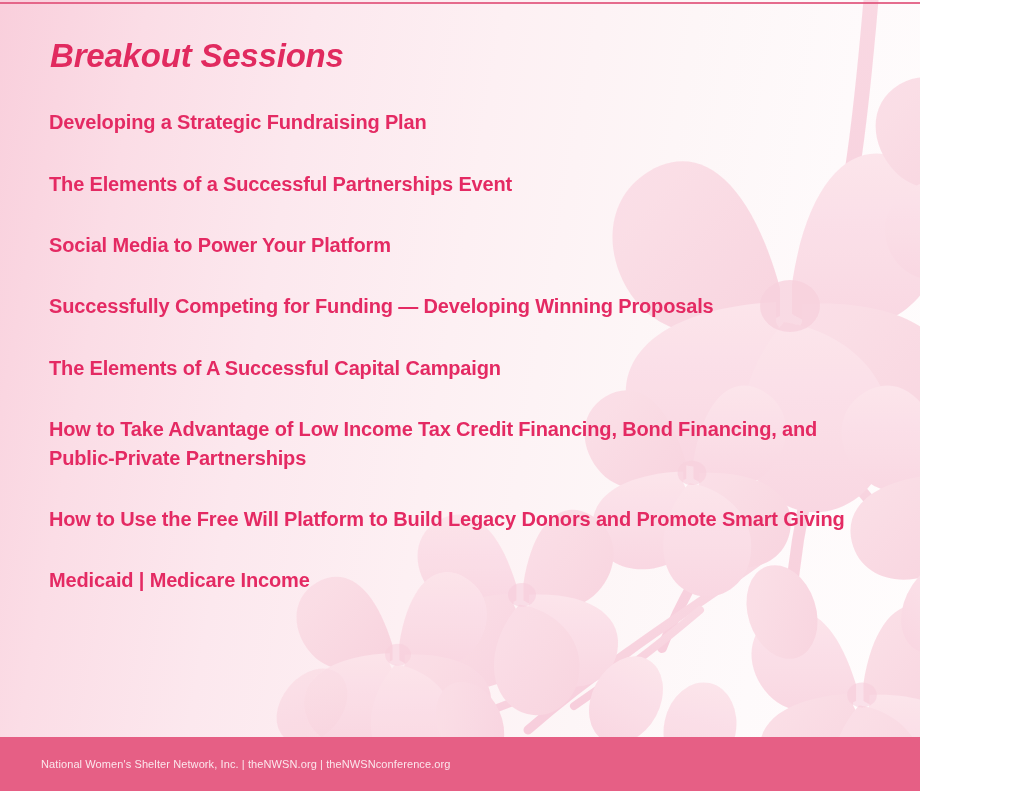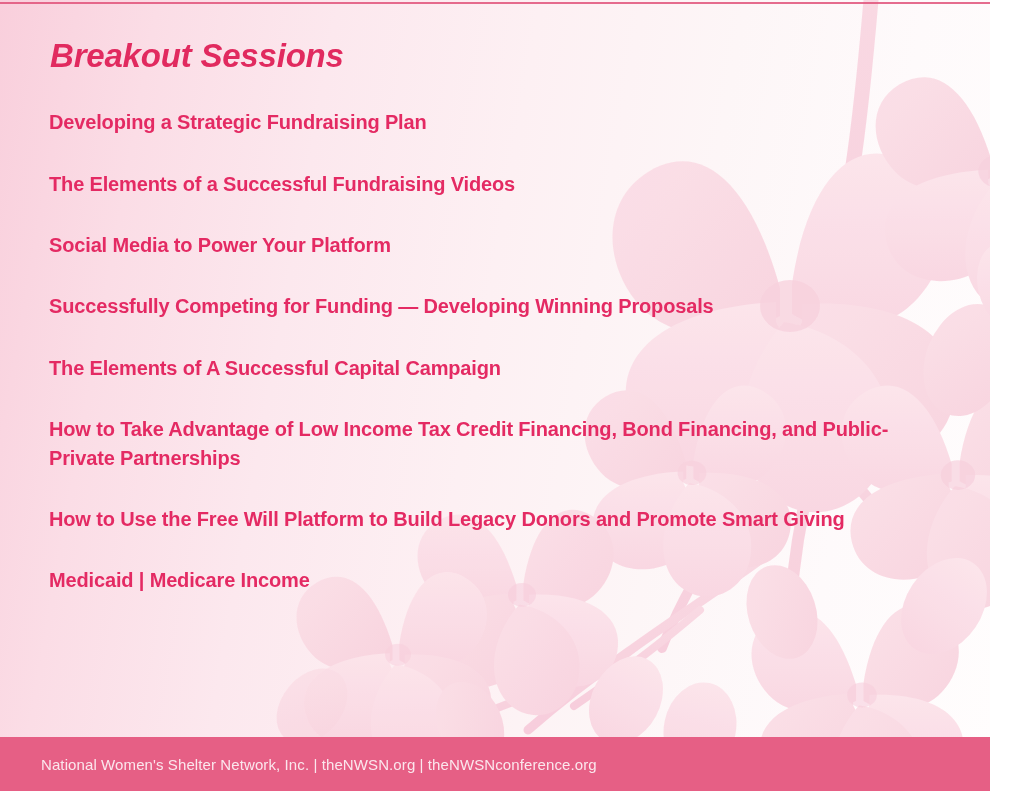--- a/index.html
+++ b/index.html
@@ -5,21 +5,21 @@
   html,body{margin:0;padding:0;}
   body{
     width:1024px;height:791px;overflow:hidden;
     font-family:"Liberation Sans","DejaVu Sans",sans-serif;
     background:#ffffff;
   }
 
   
   .slide{
     position:relative;
-    width:990px;height:791px;
+    width:920px;height:791px;
     overflow:hidden;
     background:
       linear-gradient(100deg,
         #f9cfdc 0%,
         #fbdde6 14%,
         #fce8ee 30%,
         #fdf0f3 48%,
         #fdf6f7 66%,
         #fefafb 82%,
         #fffdfd 100%);
@@ -75,21 +75,21 @@
   
   .footer-bar{
     position:absolute;left:0;right:0;bottom:0;
     height:54px;
     background:#e65f85;
     z-index:5;
     display:flex;align-items:center;
   }
   .footer-text{
     color:#fbe7ed;
-    font-size:15px;
+    font-size:11px;
     font-weight:normal;
     letter-spacing:.1px;
     margin-left:41px;
     white-space:nowrap;
   }
 </style>
 </head>
 <body>
 
 <div class="slide">
@@ -241,21 +241,21 @@
       </g>
     </svg>
   </div>
 
   <div class="content">
 
     <h1 class="slide-title">Breakout Sessions</h1>
 
     <ul class="session-list">
       <li class="session-item">Developing a Strategic Fundraising Plan</li>
-      <li class="session-item">The Elements of a Successful Fundraising Videos</li>
+      <li class="session-item">The Elements of a Successful Partnerships Event</li>
       <li class="session-item">Social Media to Power Your Platform</li>
       <li class="session-item">Successfully Competing for Funding — Developing Winning Proposals</li>
       <li class="session-item">The Elements of A Successful Capital Campaign</li>
       <li class="session-item">How to Take Advantage of Low Income Tax Credit Financing, Bond Financing, and Public-Private Partnerships</li>
       <li class="session-item">How to Use the Free Will Platform to Build Legacy Donors and Promote Smart Giving</li>
       <li class="session-item">Medicaid | Medicare Income</li>
     </ul>
 
   </div>
 

